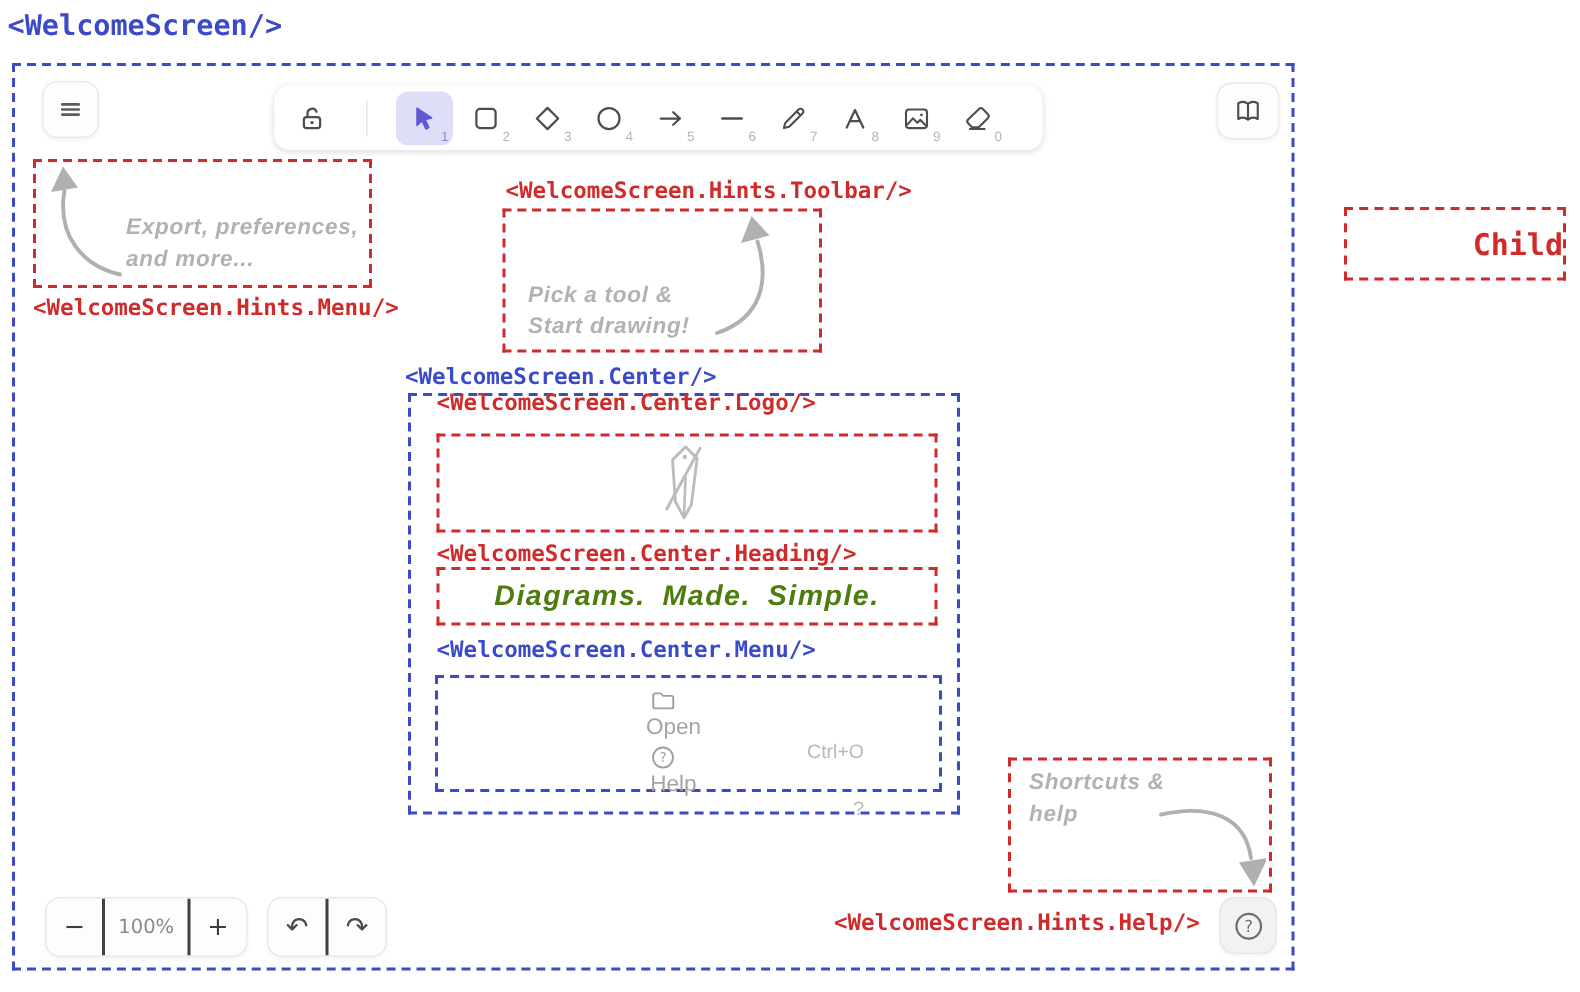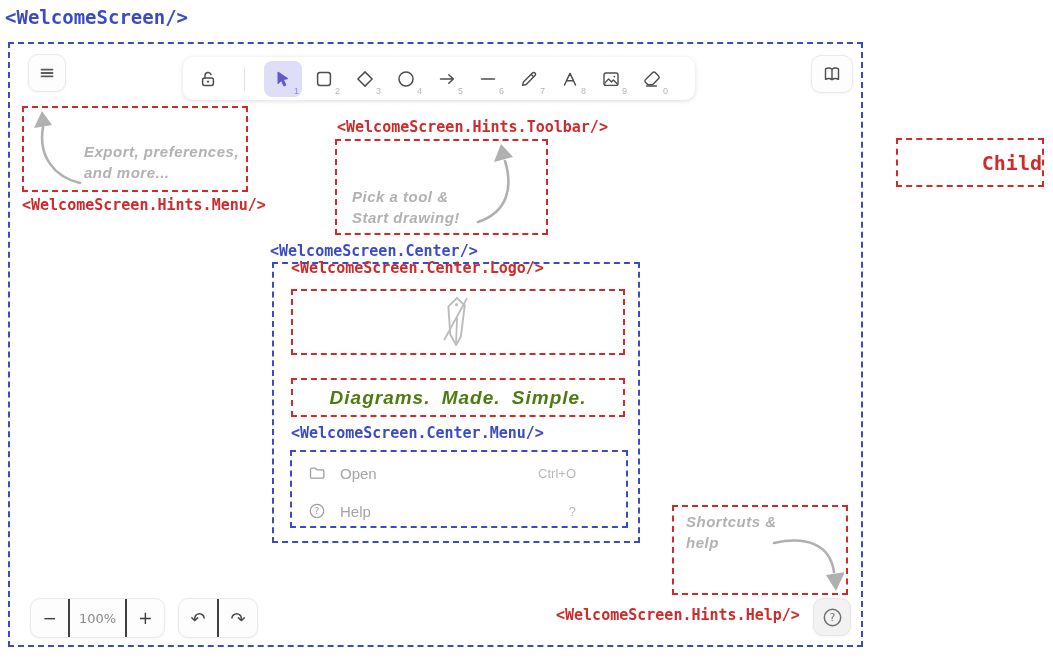--- a/index.html
+++ b/index.html
@@ -75,21 +75,21 @@
   .logo-label{left:291px;top:259px;}
   .logo-box{left:291px;top:289px;width:334px;height:66px;display:flex;align-items:center;justify-content:center;gap:14px;}
   .logo-text{color:#b9b9b9;font-size:37px;font-style:italic;letter-spacing:2px;font-weight:700;}
   .heading-label{left:291px;top:360px;}
   .heading-box{left:291px;top:378px;width:334px;height:39px;display:flex;align-items:center;justify-content:center;}
   .heading-text{color:#4d7c0f;font-size:19px;font-style:italic;font-weight:700;letter-spacing:1px;word-spacing:5px;white-space:nowrap;}
   .center-menu-label{left:291px;top:424px;}
   .center-menu-box{left:290px;top:450px;width:338px;height:78px;padding:6px 0;}
   .menu-row{
     height:30px;margin:0 4px 8px 4px;display:flex;align-items:center;
-    padding:0 46px 0 12px;border-radius:6px;cursor:pointer;color:#9e9e9e;
+    padding:0 46px 0 12px;border-radius:6px;cursor:pointer;color:#9e9e9e;flex-direction:column;
   }
   .menu-row:last-child{margin-top:6px;}
   .mlabel{font-size:15px;color:#a5a5a5;margin-left:14px;}
   .mshort{margin-left:auto;font-size:13px;color:#b9b9b9;}
 
   
   .bar{
     background:#fdfdfe;border:1px solid #e9e9ec;border-radius:10px;
     display:flex;align-items:stretch;overflow:hidden;box-shadow:0 1px 3px rgba(0,0,0,.05);
   }
@@ -273,20 +273,21 @@
     <span class="ticon">
       <svg width="38" height="54" viewBox="0 0 38 56" stroke="#bcbcbc" fill="none">
         <path d="M18 3 L26 11 L22 43 L17 52 L11 41 L9 12 Z" stroke-width="2" stroke-linejoin="round"></path>
         <circle cx="17.5" cy="10" r="1.6" fill="#bcbcbc" stroke="none"></circle>
         <path d="M17 49 L18 24" stroke-width="1.8" stroke-linecap="round"></path>
         <path d="M5 46 L28 4" stroke-width="2" stroke-linecap="round"></path>
       </svg>
     </span>
   </div>
 
+  <div class="abs comp-label mono red heading-label">&lt;WelcomeScreen.Center.Heading/&gt;</div>
   <div class="abs rbox heading-box">
     <span class="heading-text">Diagrams. Made. Simple.</span>
   </div>
 
   <div class="abs comp-label mono blue center-menu-label">&lt;WelcomeScreen.Center.Menu/&gt;</div>
   <div class="abs bbox center-menu-box">
     <div class="menu-row">
       <span class="ticon">
         <svg width="18" height="18" viewBox="0 0 20 20" stroke="currentColor" fill="none">
           <path d="M2.8 6.1 a1.4 1.4 0 0 1 1.4 -1.4 h4 l1.9 1.9 h6.1 a1.4 1.4 0 0 1 1.4 1.4 v6.4 a1.4 1.4 0 0 1 -1.4 1.4 H4.2 a1.4 1.4 0 0 1 -1.4 -1.4 Z" stroke-width="1.4" stroke-linejoin="round"></path>

